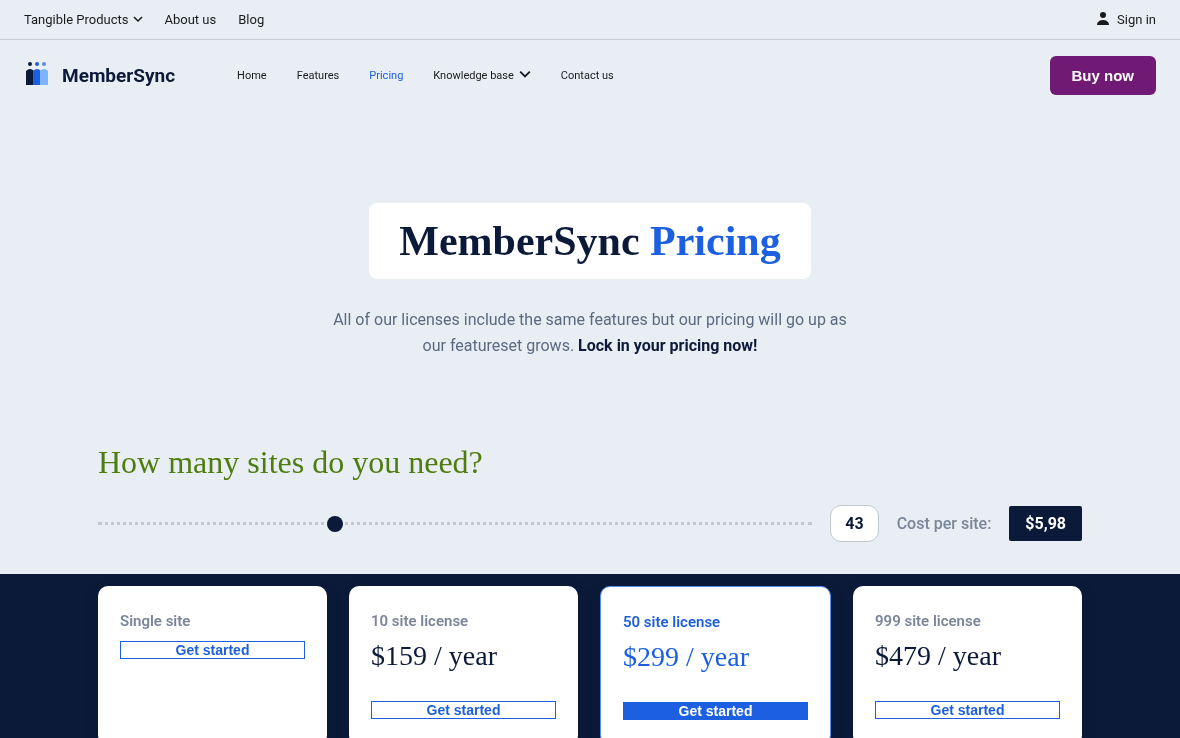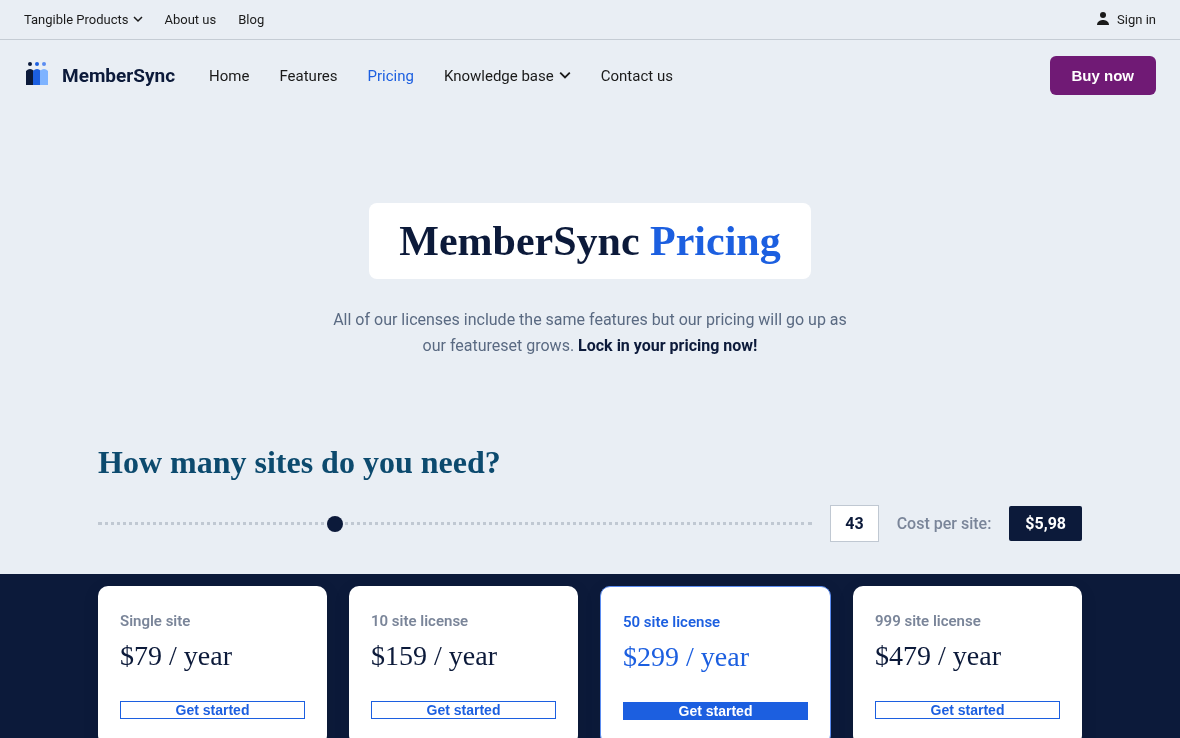--- a/index.html
+++ b/index.html
@@ -7,39 +7,39 @@
 
 .topbar { display: flex; justify-content: space-between; align-items: center; padding: 10px 24px; font-size: 13px; color: #1a1a1a; border-bottom: 1px solid #c5ccd4; }
 .topbar-left { display: flex; gap: 22px; align-items: center; }
 .topbar-item { cursor: pointer; display: flex; align-items: center; gap: 4px; }
 .signin { display: flex; align-items: center; gap: 6px; cursor: pointer; }
 
 .mainnav { display: flex; justify-content: space-between; align-items: center; padding: 16px 24px 18px; }
 .mainnav-left { display: flex; align-items: center; gap: 34px; }
 .logo { display: flex; align-items: center; gap: 8px; cursor: pointer; }
 .logo-text { font-weight: 700; font-size: 19px; color: #0c1a3a; }
-.nav-links { display: flex; gap: 30px; font-size: 15px; }
+.nav-links { display: flex; gap: 30px; font-size: 11px; margin-left: 28px; }
 .nav-link { cursor: pointer; color: #1a1a1a; display: flex; align-items: center; gap: 5px; }
 .nav-link.active { color: #1c5fe0; }
 .buy-btn { background: #701a75; color: #fff; border: none; padding: 11px 22px; border-radius: 6px; font-size: 15px; font-weight: 600; cursor: pointer; }
 
 .hero { text-align: center; padding: 90px 0 0; }
 .hero-title { background: #fff; display: inline-block; padding: 14px 30px; border-radius: 8px; font-family: Georgia, "Times New Roman", serif; font-size: 42px; font-weight: 600; color: #0c1a3a; }
 .hero-title .accent { color: #1c5fe0; font-weight: 700; }
 .hero-sub { margin-top: 28px; font-size: 16px; color: #5a6a82; line-height: 1.6; max-width: 540px; margin-left: auto; margin-right: auto; text-align: center; }
 .hero-sub .bold { font-weight: 700; color: #0c1a3a; }
 
 .sites-section { padding: 86px 98px 0; position: relative; }
-.sites-heading { font-family: Georgia, "Times New Roman", serif; font-size: 32px; font-weight: 700; color: #0c4a6e; margin-bottom: 24px; }
+.sites-heading { font-family: Georgia, "Times New Roman", serif; font-size: 32px; font-weight: 400; color: #4d7c0f; margin-bottom: 24px; }
 
 .slider-row { display: flex; align-items: center; gap: 18px; }
 .slider-track { flex: 1; position: relative; height: 16px; display: flex; align-items: center; }
 .slider-dots { position: absolute; left: 0; right: 0; border-top: 3px dotted #c0c8d2; }
 .slider-handle { position: absolute; width: 16px; height: 16px; background: #0c1a3a; border-radius: 50%; left: 32%; cursor: grab; }
-.sites-count { border: 1px solid #c0c8d2; background: #fff; border-radius: 0; padding: 8px 14px; font-weight: 700; font-size: 16px; color: #0c1a3a; min-width: 48px; text-align: center; }
+.sites-count { border: 1px solid #c0c8d2; background: #fff; border-radius: 11px; padding: 8px 14px; font-weight: 700; font-size: 16px; color: #0c1a3a; min-width: 48px; text-align: center; }
 .cost-label { font-size: 16px; color: #7a8599; font-weight: 500; }
 .cost-value { background: #0c1a3a; color: #fff; padding: 8px 16px; border-radius: 2px; font-weight: 700; font-size: 16px; }
 
 .dark-strip { position: absolute; left: 0; right: 0; top: 574px; height: 164px; background: #0c1a3a; z-index: 0; }
 
 .cards { display: flex; gap: 22px; margin-top: 44px; position: relative; z-index: 1; }
 .card { flex: 1; background: #fff; border-radius: 10px; padding: 26px 22px 24px; box-shadow: 0 4px 18px rgba(0,0,0,0.08); }
 .card.highlight { border: 1px solid #5b8cf0; }
 .card-title { font-size: 15px; font-weight: 600; color: #7a8599; margin-bottom: 10px; }
 .card.highlight .card-title { color: #1c5fe0; }
@@ -136,21 +136,20 @@
       <div class="slider-handle"></div>
     </div>
     <div class="sites-count">43</div>
     <div class="cost-label">Cost per site:</div>
     <div class="cost-value">$5,98</div>
   </div>
 
   <div class="cards">
     <div class="card">
       <div class="card-title">Single site</div>
-      <div class="card-price">$79 / year</div>
       <button class="card-btn"><span>Get started</span></button>
     </div>
     <div class="card">
       <div class="card-title">10 site license</div>
       <div class="card-price">$159 / year</div>
       <button class="card-btn"><span>Get started</span></button>
     </div>
     <div class="card highlight">
       <div class="card-title">50 site license</div>
       <div class="card-price">$299 / year</div>

